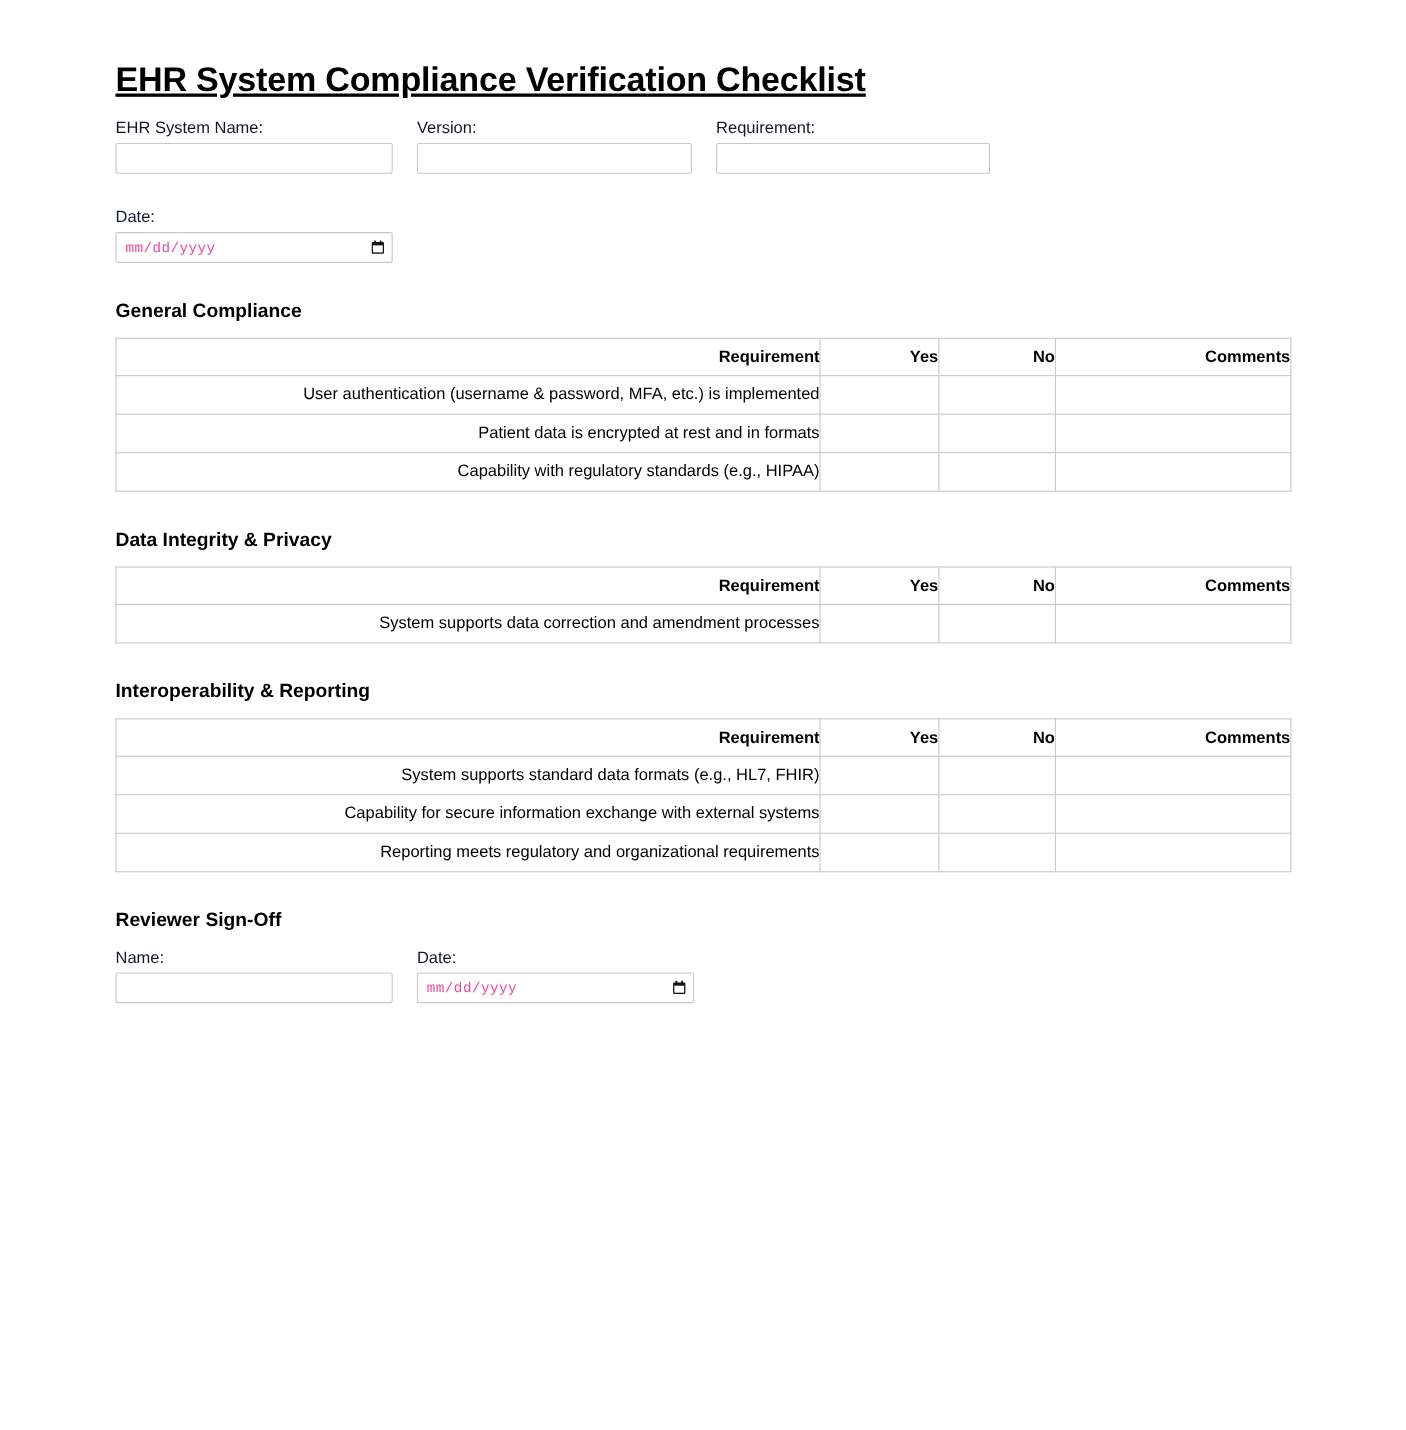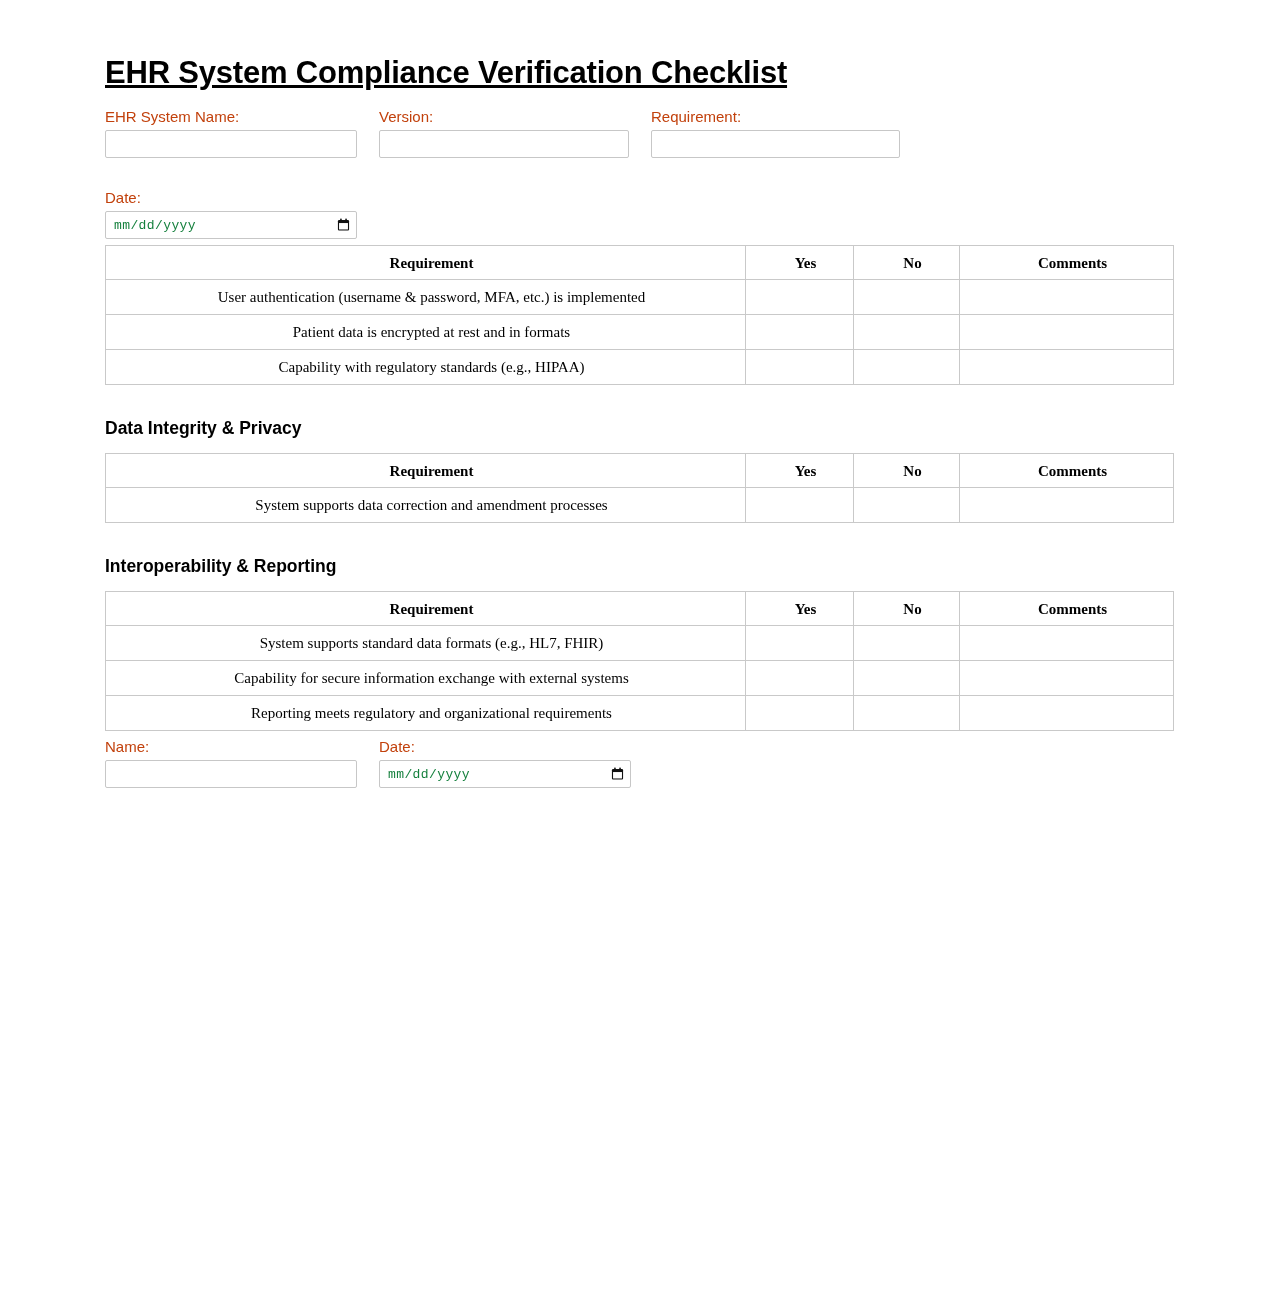--- a/index.html
+++ b/index.html
@@ -39,21 +39,21 @@
     margin-right: 22px;
   }
   .field-group.w-name   { width: 252px; }
   .field-group.w-ver    { width: 250px; }
   .field-group.w-org    { width: 249px; }
   .field-group.w-date   { width: 252px; }
   .field-label {
     display: block;
     font-size: 15px;
     line-height: 19px;
-    color: #c2410c;
+    color: #0f172a;
     margin-bottom: 4px;
     font-family: "Liberation Sans", sans-serif;
   }
   .text-input {
     display: block;
     box-sizing: border-box;
     width: 100%;
     height: 28px;
     border: 1px solid #c7c7c7;
     border-radius: 2px;
@@ -75,21 +75,21 @@
     padding: 0 6px 0 8px;
     position: relative;
     display: flex;
     align-items: center;
     justify-content: space-between;
   }
   .date-placeholder {
     font-family: "Liberation Mono", monospace;
     font-size: 13px;
     letter-spacing: 0.4px;
-    color: #15803d;
+    color: #ec4899;
     user-select: none;
   }
   .cal-icon {
     width: 13px;
     height: 14px;
     flex: 0 0 auto;
   }
   .date-spacer { height: 24px; }
 
   h2.section-title {
@@ -104,28 +104,27 @@
     table-layout: fixed;
     margin: 0 0 0 0;
   }
   table.check-table col.c-req { width: 640px; }
   table.check-table col.c-yes { width: 108px; }
   table.check-table col.c-no  { width: 106px; }
   table.check-table col.c-com { width: 214px; }
   table.check-table th,
   table.check-table td {
     border: 1px solid #c9c9c9;
-    text-align: center;
+    text-align: right;
     vertical-align: middle;
     padding: 0 0 0 12px;
     font-size: 15px;
     height: 34px;
     line-height: 18px;
     color: #000;
-    font-family: Liberation Serif, serif;
   }
   table.check-table th {
     font-weight: bold;
     height: 33px;
   }
   table.check-table td.blank-cell { padding: 0; }
 
   .signoff-row { margin-top: 6px; }
 </style>
 </head>
@@ -164,20 +163,21 @@
         <svg class="cal-icon" viewBox="0 0 14 15">
           <rect x="1" y="2.2" width="12" height="11.3" rx="1.2" fill="#111"></rect>
           <rect x="2.2" y="5.4" width="9.6" height="6.9" fill="#fff"></rect>
           <rect x="3.4" y="0.6" width="1.7" height="2.6" rx="0.5" fill="#111"></rect>
           <rect x="8.9" y="0.6" width="1.7" height="2.6" rx="0.5" fill="#111"></rect>
         </svg>
       </div>
     </div>
   </div>
 
+  <h2 class="section-title">General Compliance</h2>
   <table class="check-table">
     <colgroup>
         <col class="c-req">
         <col class="c-yes">
         <col class="c-no">
         <col class="c-com">
       </colgroup>
     <thead>
       <tr>
         <th>Requirement</th>
@@ -265,20 +265,21 @@
       </tr>
       <tr>
         <td>Reporting meets regulatory and organizational requirements</td>
         <td class="blank-cell"></td>
         <td class="blank-cell"></td>
         <td class="blank-cell"></td>
       </tr>
     </tbody>
   </table>
 
+  <h2 class="section-title">Reviewer Sign-Off</h2>
   <div class="field-row signoff-row">
 
     <div class="field-group w-name">
       <label class="field-label">Name:</label>
       <input class="text-input" type="text" placeholder="" style="">
     </div>
 
     <div class="field-group w-date">
       <label class="field-label">Date:</label>
       <div class="date-input">

